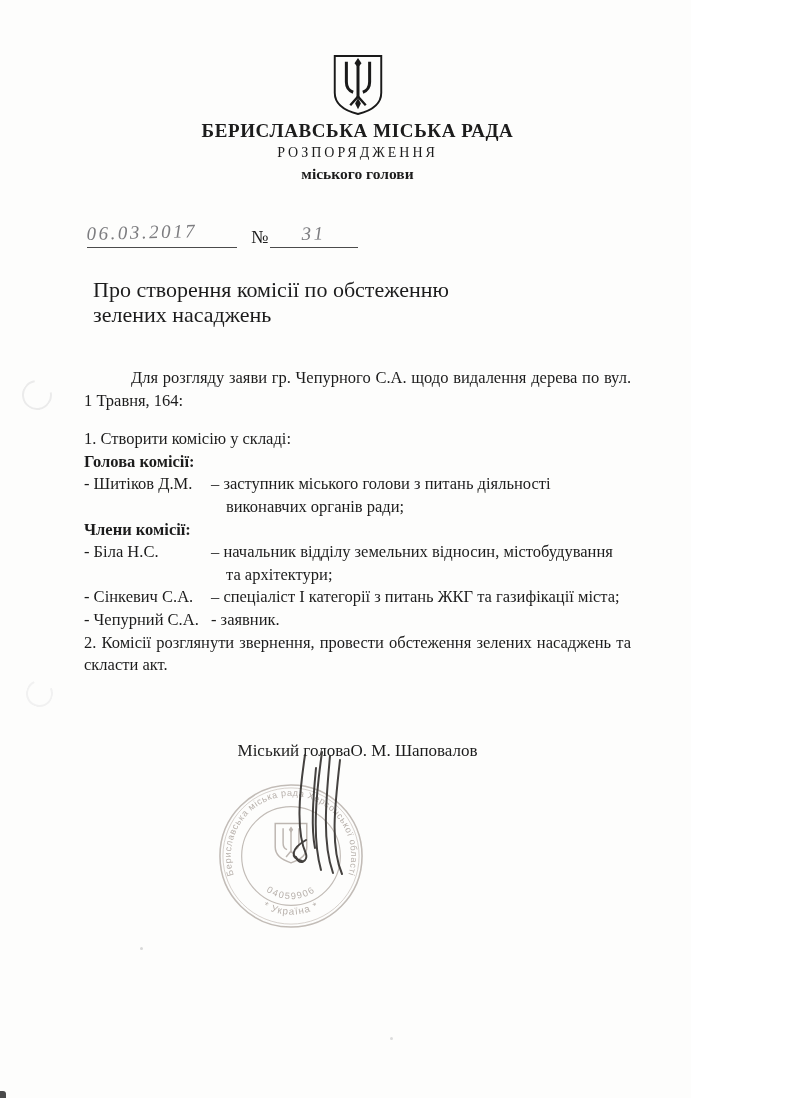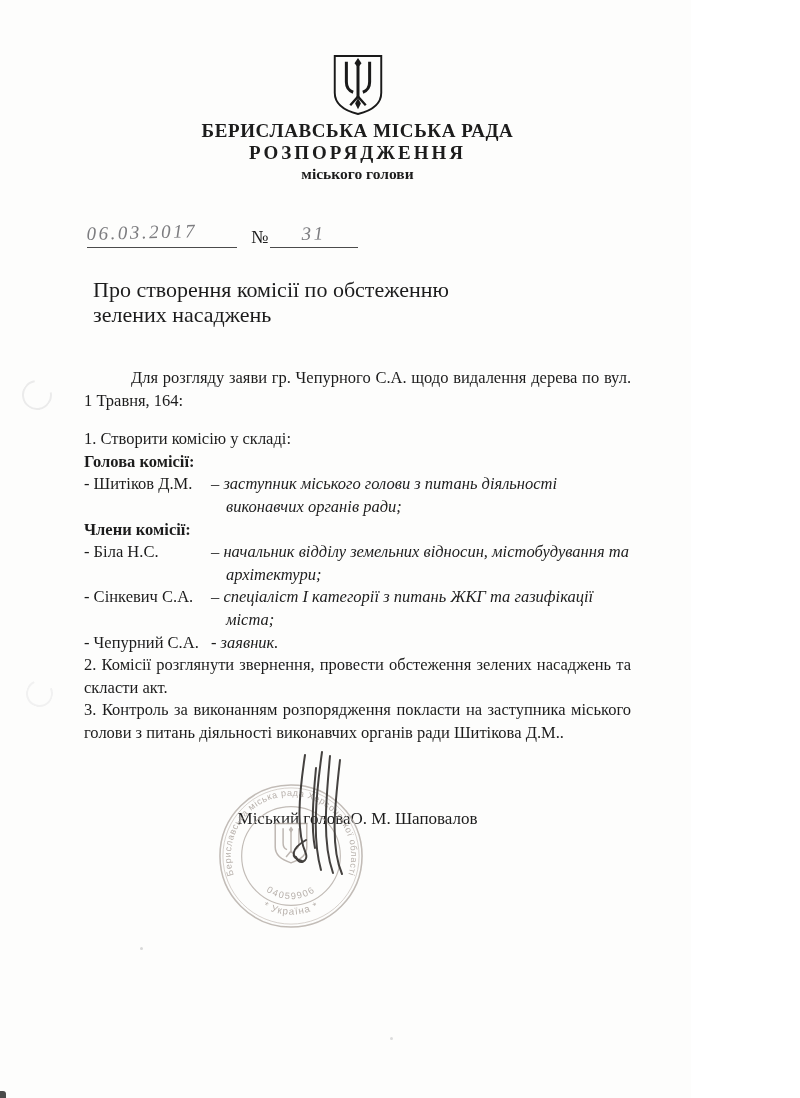--- a/index.html
+++ b/index.html
@@ -10,21 +10,21 @@
     font-family:"Liberation Serif","DejaVu Serif",serif;
     color:#1c1c1c;
     overflow:hidden;
     box-sizing:border-box;
     padding:54px 60px 0 84px;
   }
   
   .doc-header{text-align:center;}
   .emblem{height:62px;margin-bottom:4px;}
   .org-name{font-weight:bold;font-size:19px;letter-spacing:.6px;line-height:21px;margin-top:4px;}
-  .doc-type{font-weight:bold;font-size:19px;letter-spacing:3px;line-height:21px;margin-top:1px;}
+  .doc-type{font-weight:normal;font-size:14px;letter-spacing:3px;line-height:21px;margin-top:1px;}
   .doc-subtype{font-weight:bold;font-size:15.5px;line-height:18px;margin-top:2px;}
   
   .date-row{margin-top:40px;padding-left:3px;height:30px;white-space:nowrap;}
   .hw{
     display:inline-block;
     font-style:italic;
     color:#7d7d80;
     font-size:19px;
     letter-spacing:2.5px;
     transform:rotate(-1.5deg);
@@ -38,21 +38,21 @@
   .subject{margin-top:24px;margin-left:9px;font-size:22px;line-height:25px;}
   
   .body-block{margin-top:40px;font-size:16.5px;line-height:22.6px;}
   .body-block p{margin:0;}
   .intro{text-align:justify;text-indent:47px;}
   .item1{margin-top:16px !important;}
   .label-bold{font-weight:bold;}
   .just{text-align:justify;}
   .member-row{display:flex;align-items:flex-start;}
   .m-name{flex:0 0 127px;white-space:nowrap;}
-  .m-role{flex:0 1 auto;max-width:505px;padding-left:15px;text-indent:-15px;font-style:italic;}
+  .m-role{flex:0 1 auto;max-width:505px;padding-left:15px;text-indent:-15px;}
   
   .sig-row{margin-top:63px;display:flex;justify-content:center;font-size:17px;line-height:22px;}
   
   .stamp{position:absolute;left:217px;top:782px;width:148px;height:148px;opacity:.85;}
   .signature-ink{position:absolute;left:272px;top:740px;width:110px;height:150px;}
   
   .artifact{position:absolute;}
   .art-ring1{left:22px;top:380px;width:26px;height:26px;border:2.5px solid #ebebeb;border-top-color:transparent;border-radius:50%;transform:rotate(35deg);}
   .art-ring2{left:26px;top:680px;width:23px;height:23px;border:2px solid #f1f1f1;border-top-color:transparent;border-radius:50%;transform:rotate(20deg);}
   .art-smudge{left:697px;top:42px;width:20px;height:5px;background:#ededed;border-radius:3px;transform:rotate(-35deg);}
@@ -120,21 +120,20 @@
     <div class="member-row">
       <span class="m-name">- Сінкевич С.А.</span>
       <span class="m-role">– спеціаліст І категорії з питань ЖКГ та газифікації міста;</span>
     </div>
     <div class="member-row">
       <span class="m-name">-  Чепурний С.А.</span>
       <span class="m-role">- заявник.</span>
     </div>
 
     <p class="just">2. Комісії розглянути звернення, провести обстеження зелених насаджень та скласти акт.</p>
-    <p class="just">3. Контроль за виконанням розпорядження покласти на заступника міського голови з питань діяльності виконавчих  органів ради Шитікова Д.М..</p>
   </div>
 
   <div class="sig-row">
     <span>Міський голова</span>
     <span>О. М. Шаповалов</span>
   </div>
 
   <div class="stamp">
     <svg width="148" height="148" viewBox="0 0 150 150">
       <defs>

